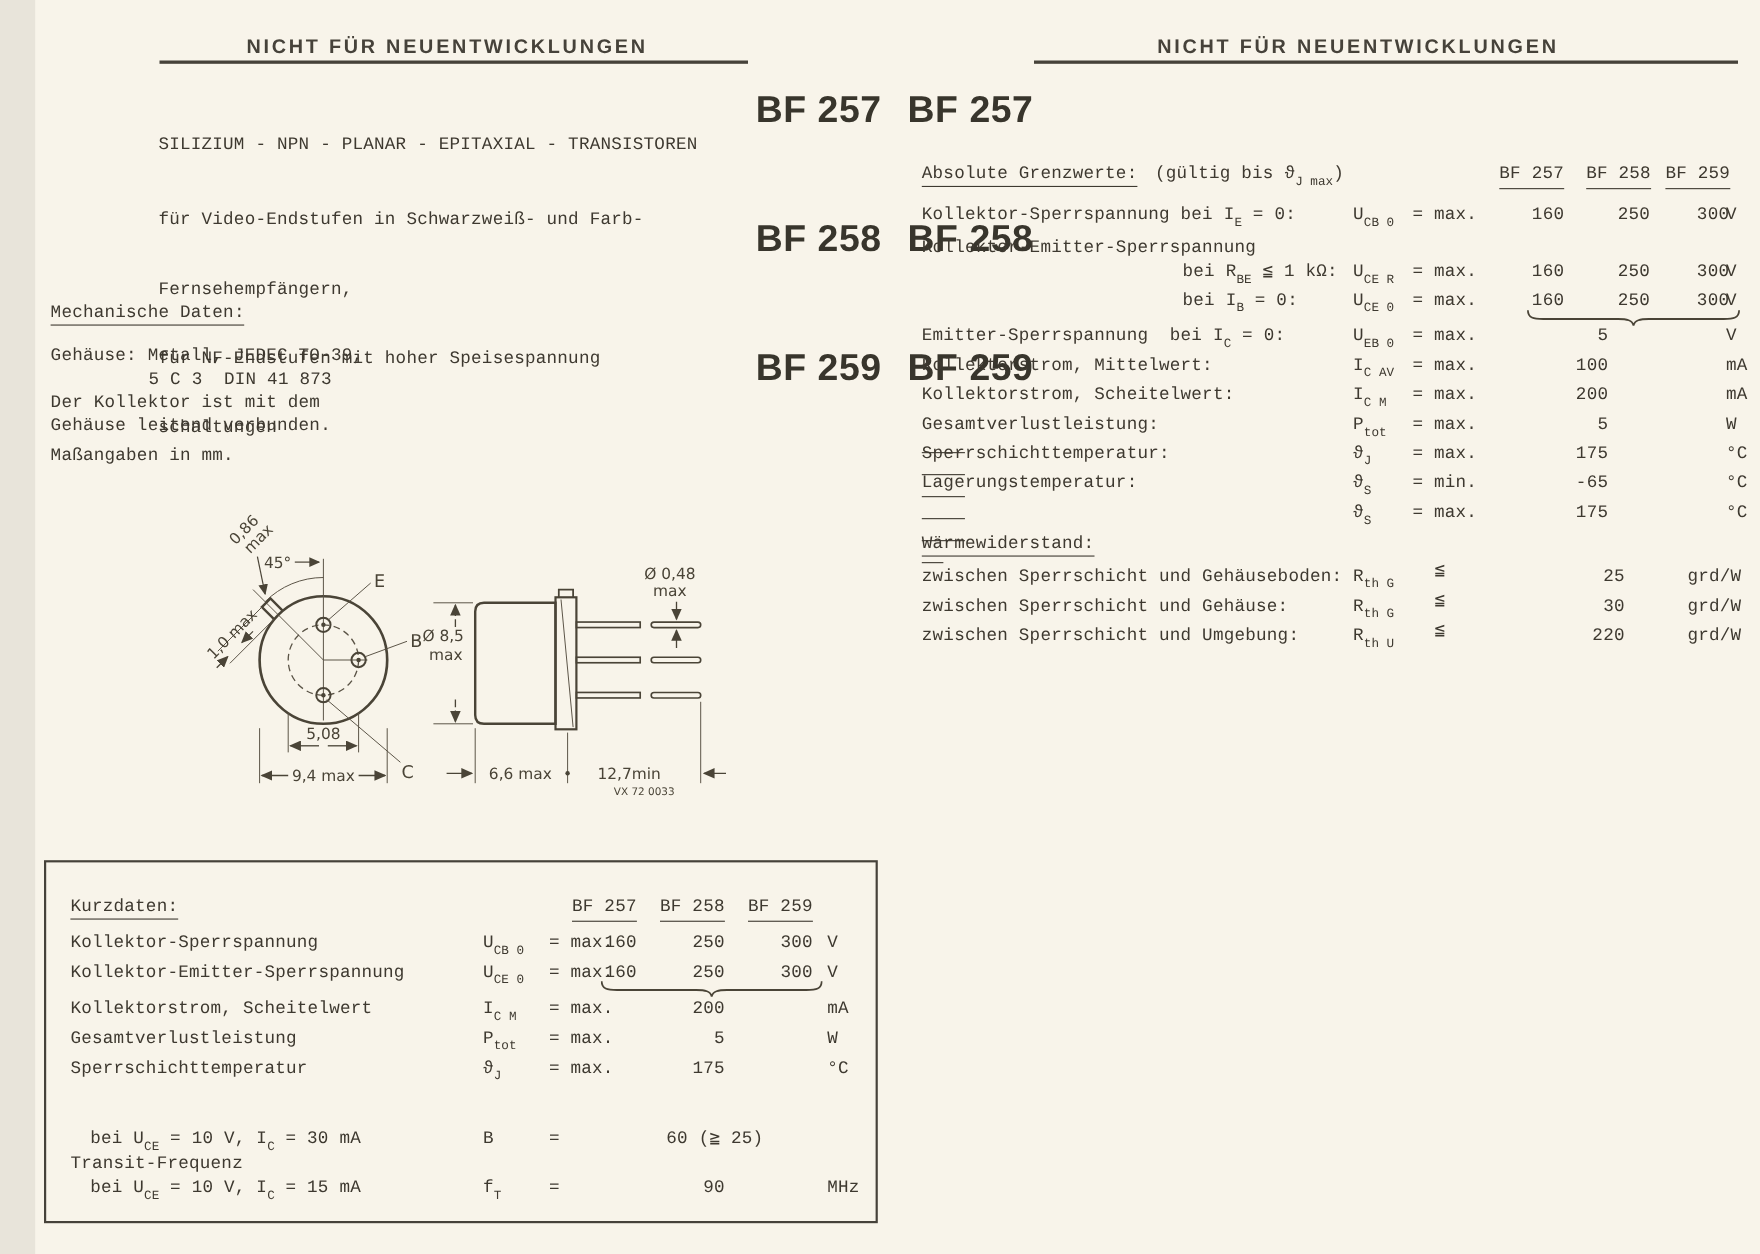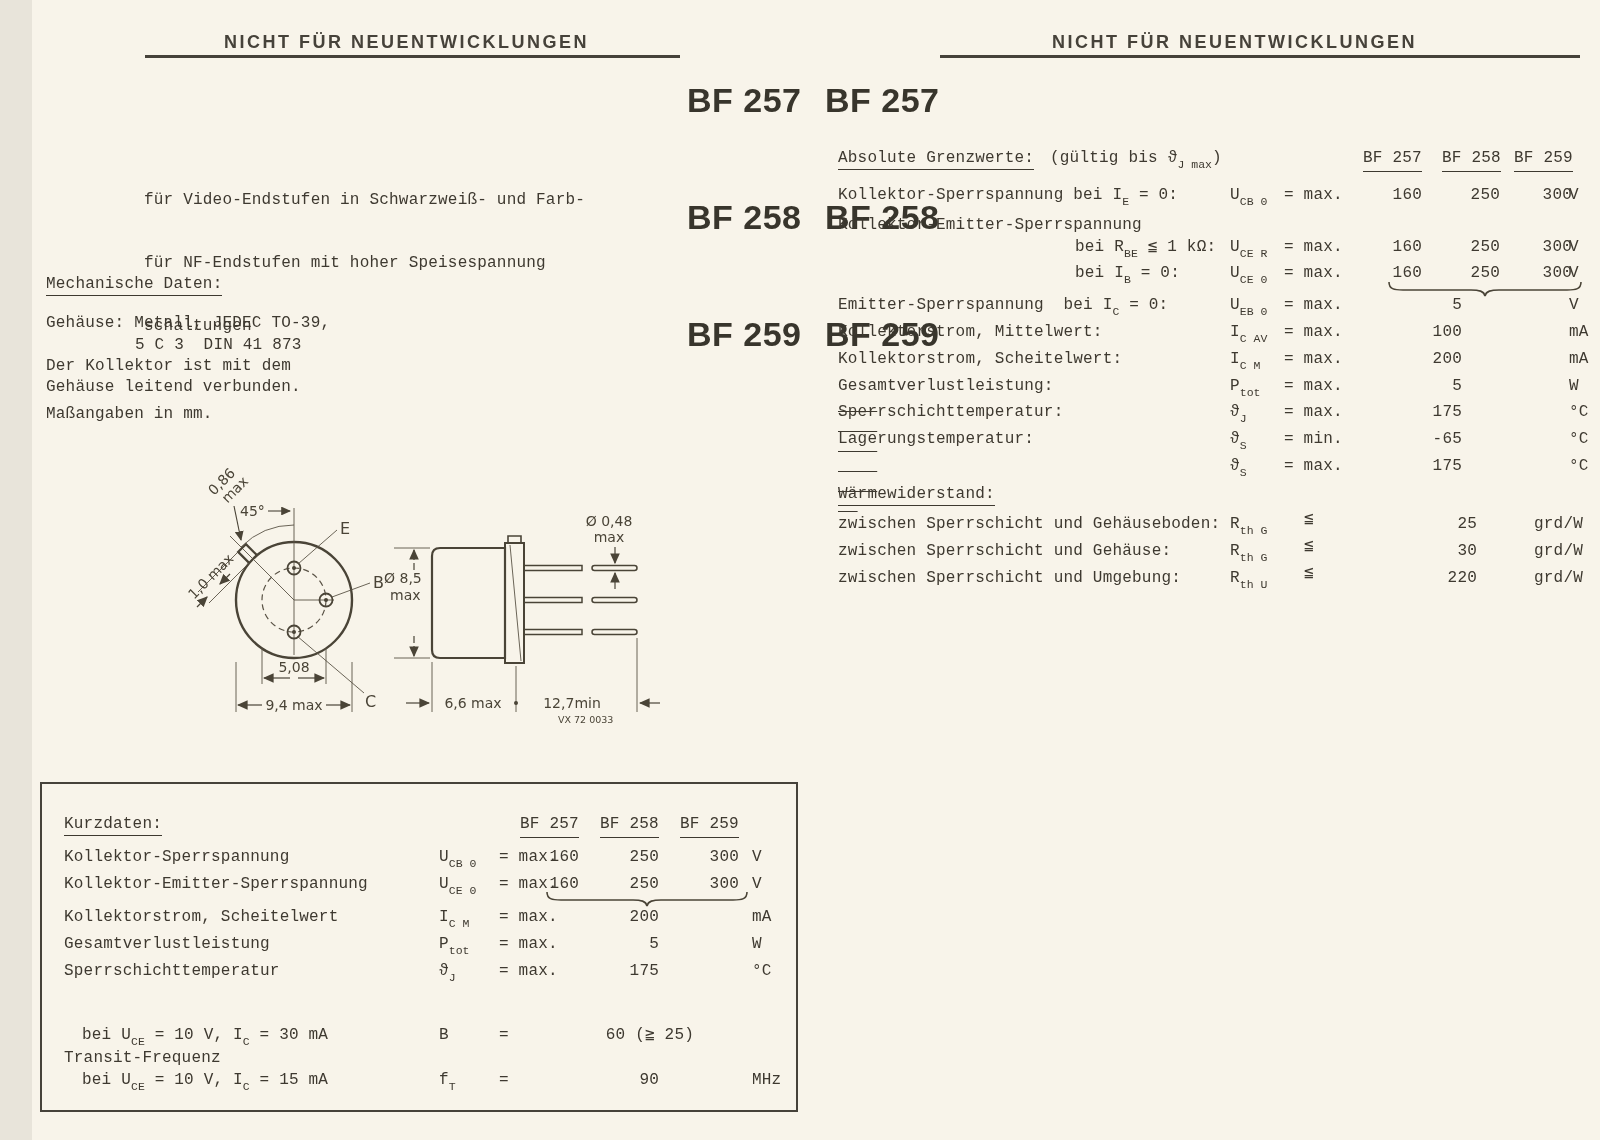--- a/index.html
+++ b/index.html
@@ -68,22 +68,24 @@
     <div>BF 257</div>
     <div>BF 258</div>
     <div>BF 259</div>
   </div>
   <div class="abs bfcol" style="left:793px;top:3px;">
     <div>BF 257</div>
     <div>BF 258</div>
     <div>BF 259</div>
   </div>
 
+  <div class="abs mono" style="left:112px;top:121px;">SILIZIUM - NPN - PLANAR - EPITAXIAL - TRANSISTOREN</div>
   <div class="abs mono" style="left:112px;top:148px;line-height:21px;">
     <div>für Video-Endstufen in Schwarzweiß- und Farb-</div>
+    <div>Fernsehempfängern,</div>
     <div>für NF-Endstufen mit hoher Speisespannung</div>
     <div>schaltungen</div>
   </div>
 
   <div class="abs mono" style="left:14px;top:274px;"><span class="ul">Mechanische Daten:</span></div>
   <div class="abs mono" style="left:14px;top:313px;text-align:right;">Gehäuse: Metall, JEDEC TO-39,</div>
   <div class="abs mono" style="left:103px;top:335px;">5 C 3  DIN 41 873</div>
   <div class="abs mono" style="left:14px;top:356px;">Der Kollektor ist mit dem</div>
   <div class="abs mono" style="left:14px;top:377px;">Gehäuse leitend verbunden.</div>
   <div class="abs mono" style="left:14px;top:404px;">Maßangaben in mm.</div>

